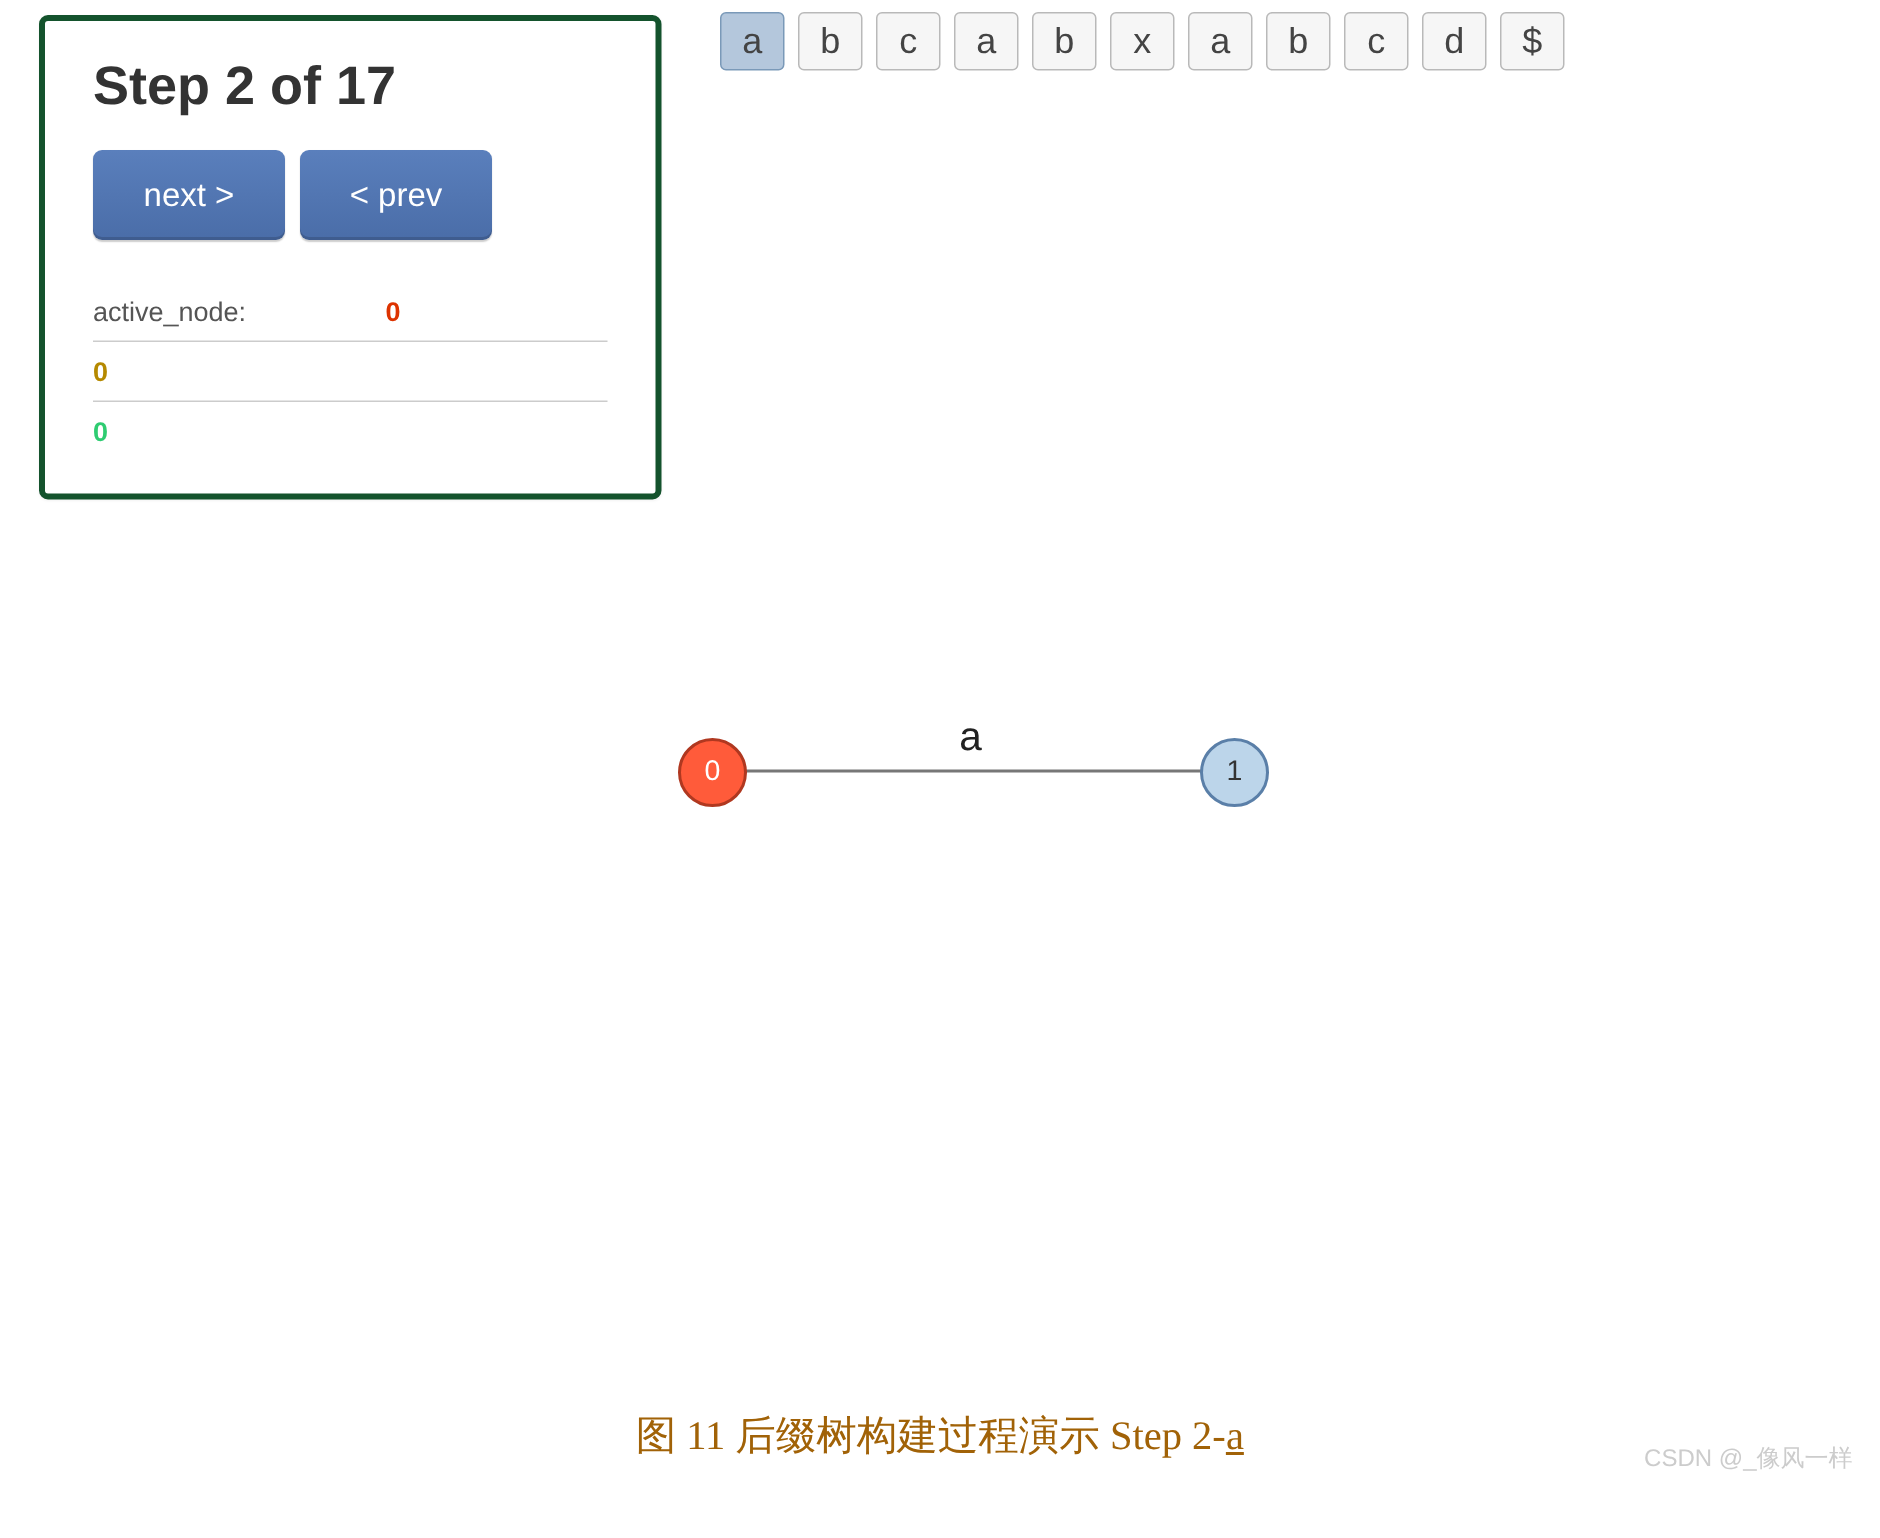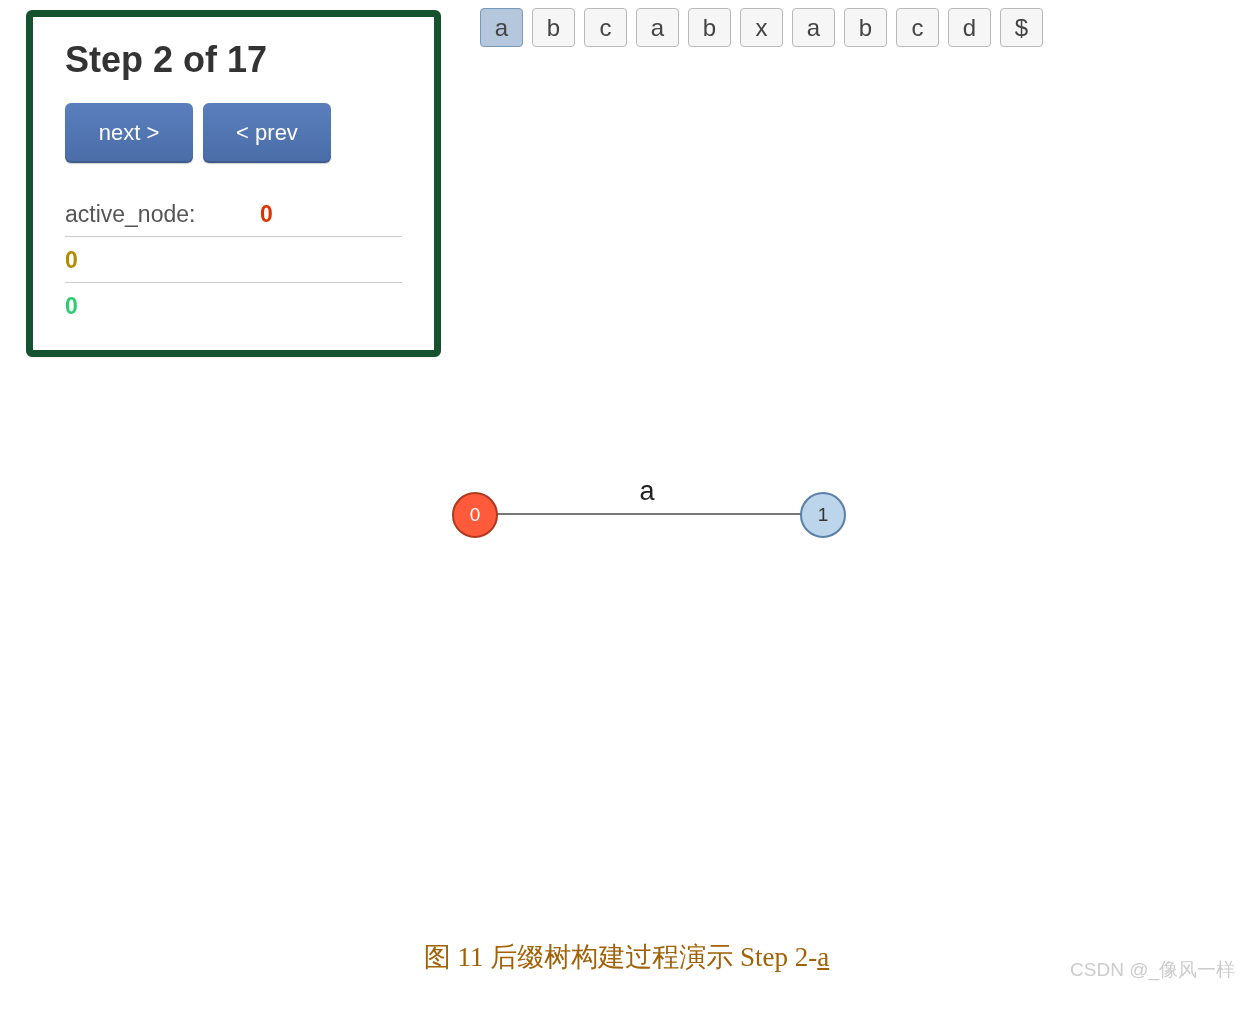--- a/index.html
+++ b/index.html
@@ -10,21 +10,21 @@
       position: relative;
       background: #fff;
       color: #333;
     }
 
     .panel {
       position: absolute;
       top: 10px;
       left: 26px;
       width: 415px;
-      border: 7px solid #14532d;
+      border: 4px solid #14532d;
       border-radius: 6px;
       background: #fff;
       padding: 22px 32px 22px 32px;
       box-shadow: 0 1px 2px rgba(0,0,0,.05);
     }
     .panel h2 {
       font-size: 36px;
       font-weight: 600;
       color: #333;
       margin-bottom: 22px;
@@ -44,21 +44,21 @@
       font-size: 22px;
       cursor: pointer;
       box-shadow: inset 0 -2px 0 rgba(0,0,0,.15), 0 1px 1px rgba(0,0,0,.2);
     }
     .stats { }
     .stat-row {
       display: flex;
       align-items: flex-end;
       padding: 10px 0 8px 0;
       border-bottom: 1px solid #ccc;
-      font-size: 23px;
+      font-size: 18px;
     }
     .stat-row:last-child { border-bottom: none; }
     .stat-label { width: 195px; color: #555; }
     .stat-val { font-weight: 700; }
     .v-red    { color: #dd3300; }
     .v-purple { color: #a020a0; }
     .v-olive  { color: #b58900; }
     .v-green  { color: #2ecc71; }
 
     .input-strip {
@@ -133,21 +133,21 @@
       font-size: 27px;
       font-family: "SimSun", "Songti SC", serif;
       color: #a16207;
     }
     .caption .step-u { text-decoration: underline; }
 
     .watermark {
       position: absolute;
       right: 18px;
       bottom: 42px;
-      font-size: 19px;
+      font-size: 16px;
       color: #ccc;
       font-family: "SimSun","Songti SC",sans-serif;
     }
   </style>
 </head>
 <body>
 
 <div class="panel">
   <h2>Step 2 of 17</h2>
   <div class="btn-row">

